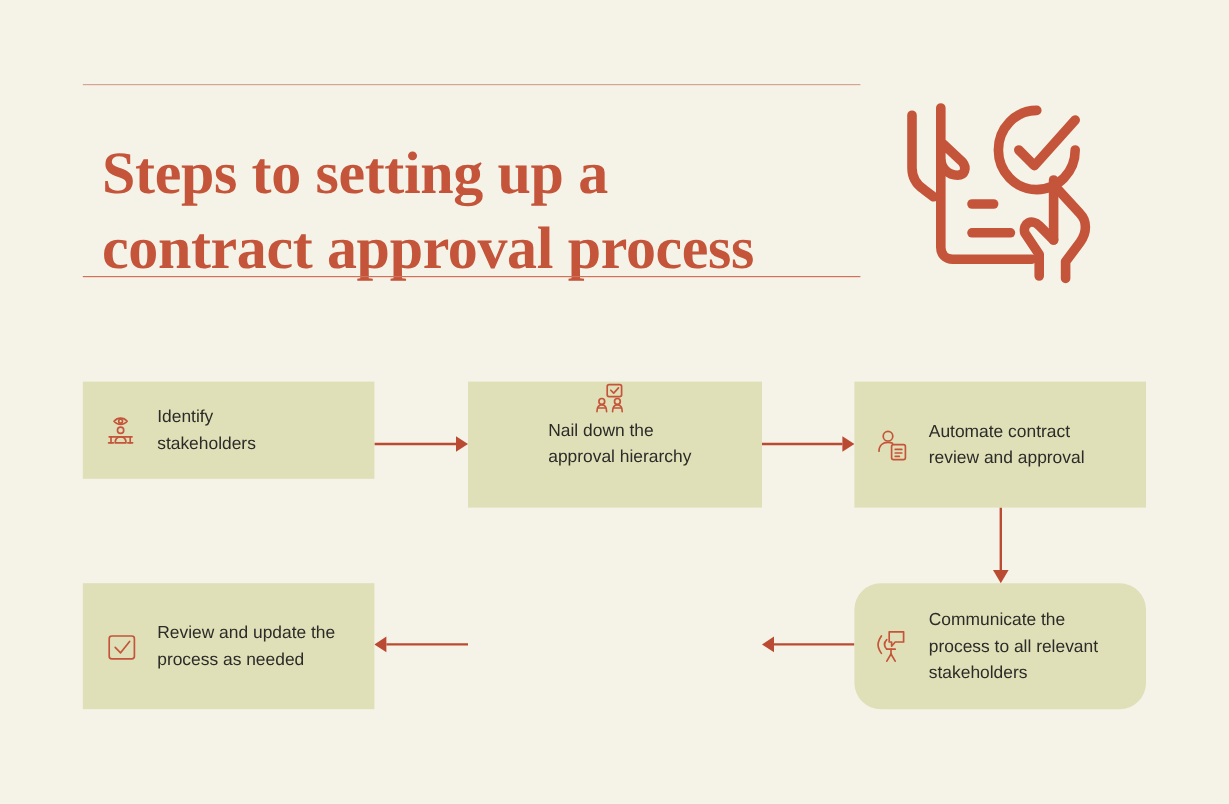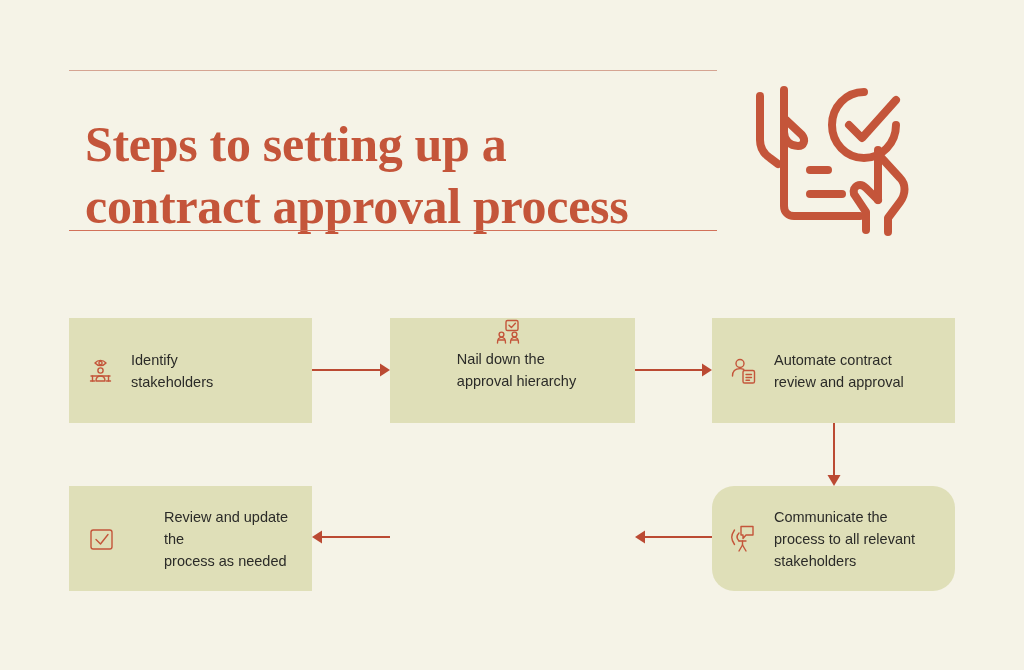--- a/index.html
+++ b/index.html
@@ -82,26 +82,26 @@
   }
   .step-label {
     font-family: "Liberation Sans", sans-serif;
     font-size: 14.5px;
     line-height: 22px;
     color: #2b2b28;
     white-space: pre-line;
   }
 
   
-  .box-1 { left: 69px;  top: 318px; width: 243px; height: 105px; }
+  .box-1 { left: 69px;  top: 318px; width: 243px; height: 81px; }
   .box-2 { left: 390px; top: 318px; width: 245px; height: 105px; flex-direction: column; }
   .box-3 { left: 712px; top: 318px; width: 243px; height: 105px; }
   .box-4 { left: 712px; top: 486px; width: 243px; height: 105px; border-radius: 22px; }
   .box-5 { left: 390px; top: 486px; width: 245px; height: 105px; }
-  .box-6 { left: 69px;  top: 486px; width: 243px; height: 105px; gap: 33px; }
+  .box-6 { left: 69px;  top: 486px; width: 243px; height: 105px; }
 
   
   .arrow {
     position: absolute;
   }
   .arrow-1 { left: 312px; top: 358px; width: 78px;  height: 24px; }
   .arrow-2 { left: 635px; top: 358px; width: 77px;  height: 24px; }
   .arrow-3 { left: 822px; top: 423px; width: 24px;  height: 63px; }
   .arrow-4 { left: 635px; top: 525px; width: 77px;  height: 24px; }
   .arrow-5 { left: 312px; top: 525px; width: 78px;  height: 24px; }

